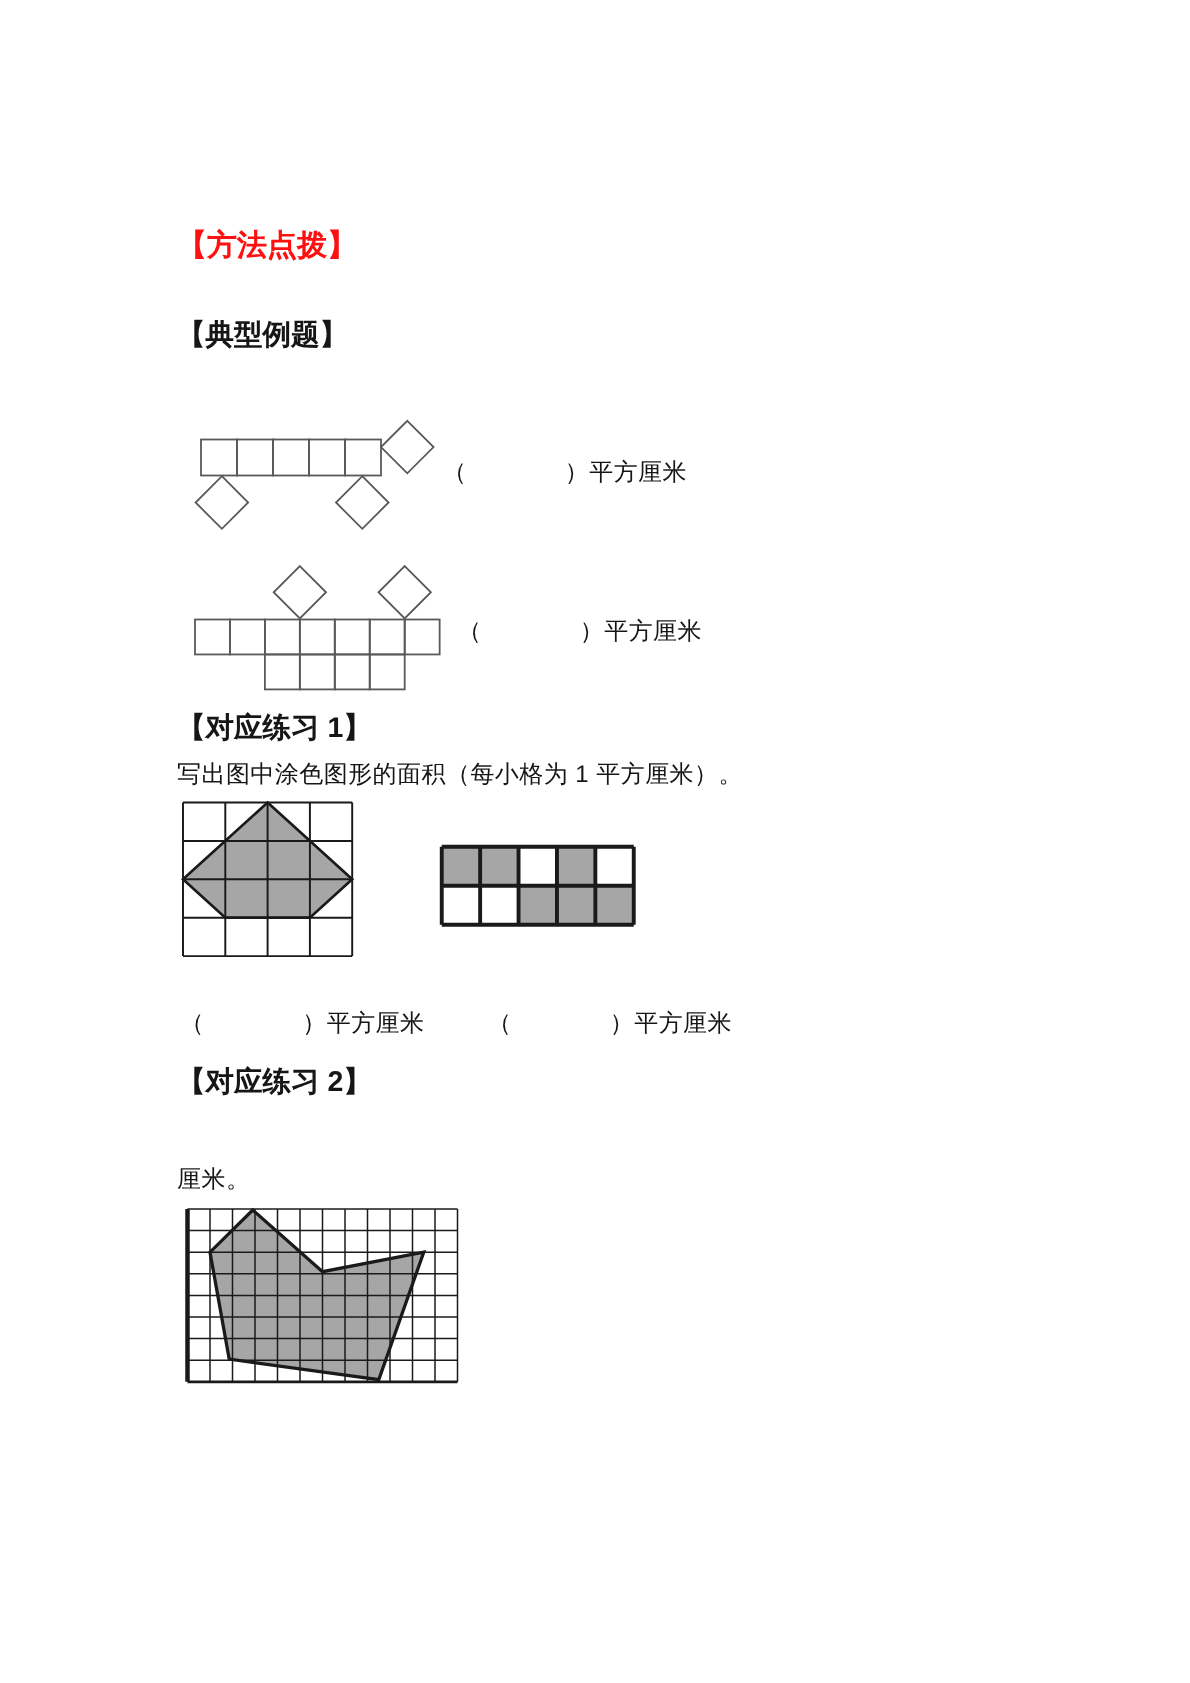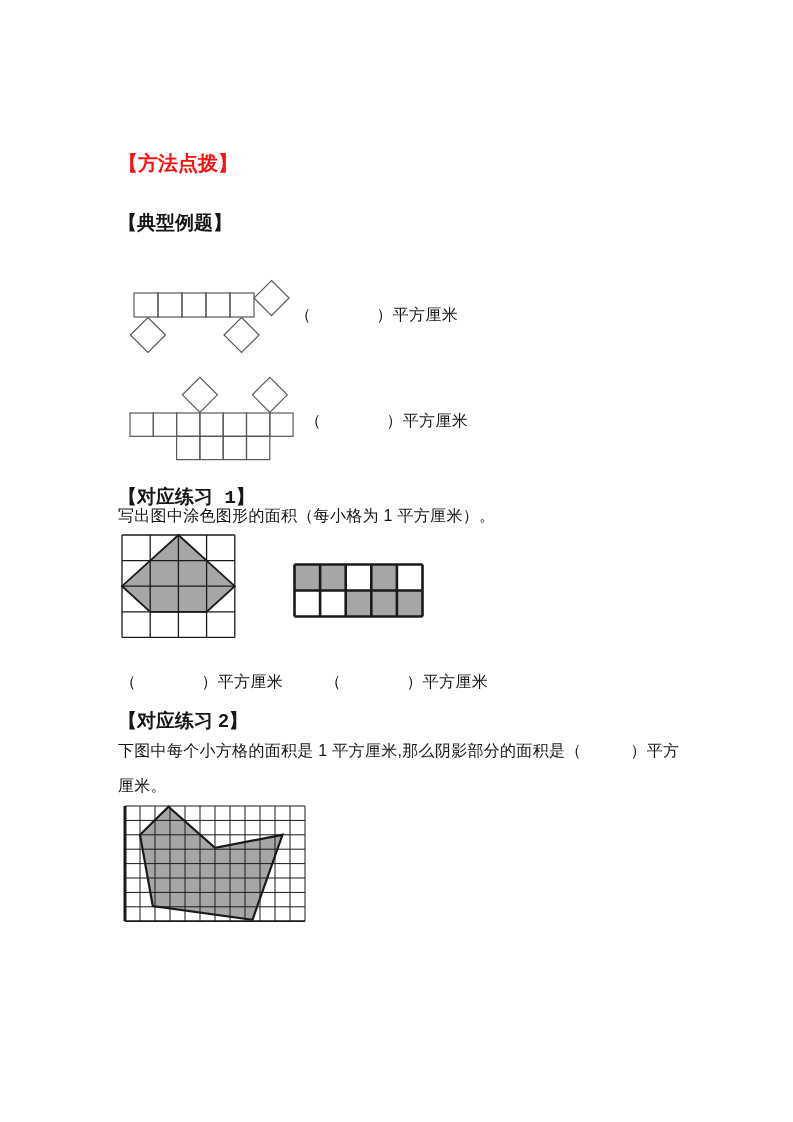--- a/index.html
+++ b/index.html
@@ -57,21 +57,21 @@
       <rect x="50.6" y="60.3" width="23.3" height="23.3" fill="none" stroke="#595959" stroke-width="1.2"></rect>
       <rect x="73.9" y="60.3" width="23.3" height="23.3" fill="none" stroke="#595959" stroke-width="1.2"></rect>
       <rect x="97.2" y="60.3" width="23.3" height="23.3" fill="none" stroke="#595959" stroke-width="1.2"></rect>
       <rect x="120.5" y="60.3" width="23.3" height="23.3" fill="none" stroke="#595959" stroke-width="1.2"></rect>
       <polygon points="73.9,1.350999999999999 91.375,18.826 73.9,36.301 56.425000000000004,18.826" fill="none" stroke="#595959" stroke-width="1.2"></polygon>
       <polygon points="143.8,1.350999999999999 161.275,18.826 143.8,36.301 126.32500000000002,18.826" fill="none" stroke="#595959" stroke-width="1.2"></polygon>
     </svg>
 
   <div class="abs body-t" style="left:305px; top:411px;">（　　　　）平方厘米</div>
 
-  <div class="abs h-sub" style="left:118px; top:484px;font-family:Liberation Mono, monospace;">【对应练习 1】</div>
+  <div class="abs h-sub" style="left:118px; top:472px;">【对应练习 1】</div>
 
   <div class="abs body-t" style="left:118px; top:506px;">写出图中涂色图形的面积（每小格为 1 平方厘米）。</div>
 
   <svg class="abs" style="left:120px; top:533px;" width="116.8" height="106.4">
       <polygon points="58.4,2.0 114.8,53.2 86.6,78.8 30.2,78.8 2.0,53.2" fill="#A6A6A6" stroke="none"></polygon>
       <line x1="2" y1="2" x2="2" y2="104.4" stroke="#1a1a1a" stroke-width="1.3"></line>
       <line x1="30.2" y1="2" x2="30.2" y2="104.4" stroke="#1a1a1a" stroke-width="1.3"></line>
       <line x1="58.4" y1="2" x2="58.4" y2="104.4" stroke="#1a1a1a" stroke-width="1.3"></line>
       <line x1="86.6" y1="2" x2="86.6" y2="104.4" stroke="#1a1a1a" stroke-width="1.3"></line>
       <line x1="114.8" y1="2" x2="114.8" y2="104.4" stroke="#1a1a1a" stroke-width="1.3"></line>
@@ -100,21 +100,20 @@
       <line x1="2.5" y1="28.5" x2="130.5" y2="28.5" stroke="#1a1a1a" stroke-width="2.6"></line>
       <line x1="2.5" y1="54.5" x2="130.5" y2="54.5" stroke="#1a1a1a" stroke-width="2.6"></line>
     </svg>
 
   <div class="abs body-t" style="left:120px; top:672px;">（　　　　）平方厘米</div>
 
   <div class="abs body-t" style="left:325px; top:672px;">（　　　　）平方厘米</div>
 
   <div class="abs h-sub" style="left:118px; top:708px;">【对应练习 2】</div>
 
-  <div class="abs body-t" style="left:118px; top:741px;">下图中每个小方格的面积是 1 平方厘米,那么阴影部分的面积是（　　　）平方</div>
 
   <div class="abs body-t" style="left:118px; top:776px;">厘米。</div>
 
   <svg class="abs" style="left:122px; top:803px;" width="186.0" height="121.2">
       <polygon points="46.5,3.7 93.0,44.8 160.5,31.8 130.5,116.8 30.8,103.1 18.0,31.8" fill="#A6A6A6" stroke="none"></polygon>
       <line x1="3" y1="3" x2="3" y2="118.2" stroke="#1a1a1a" stroke-width="3"></line>
       <line x1="18" y1="3" x2="18" y2="118.2" stroke="#1a1a1a" stroke-width="1"></line>
       <line x1="33" y1="3" x2="33" y2="118.2" stroke="#1a1a1a" stroke-width="1"></line>
       <line x1="48" y1="3" x2="48" y2="118.2" stroke="#1a1a1a" stroke-width="1"></line>
       <line x1="63" y1="3" x2="63" y2="118.2" stroke="#1a1a1a" stroke-width="1"></line>

